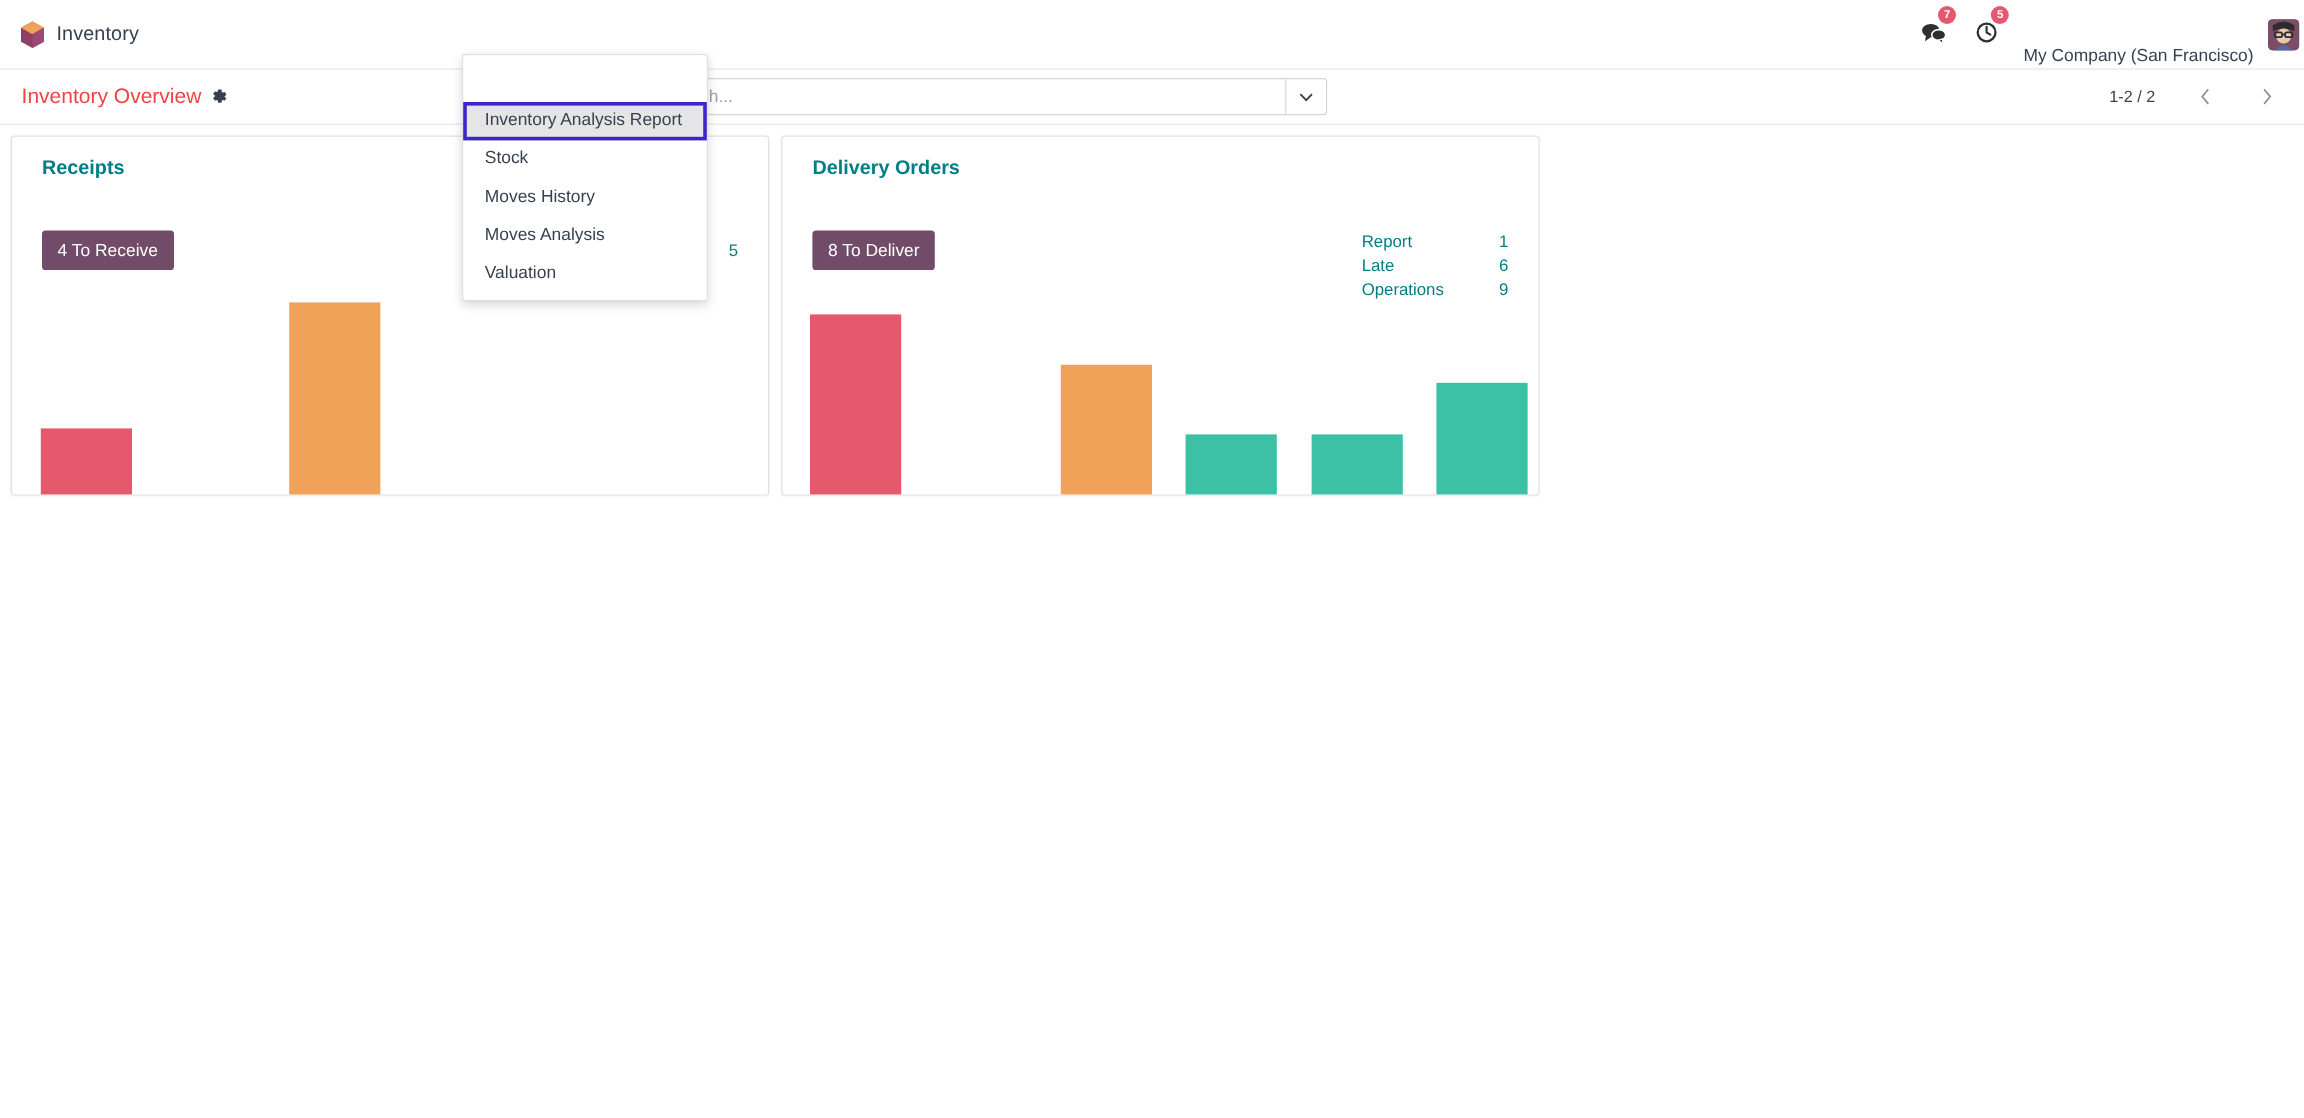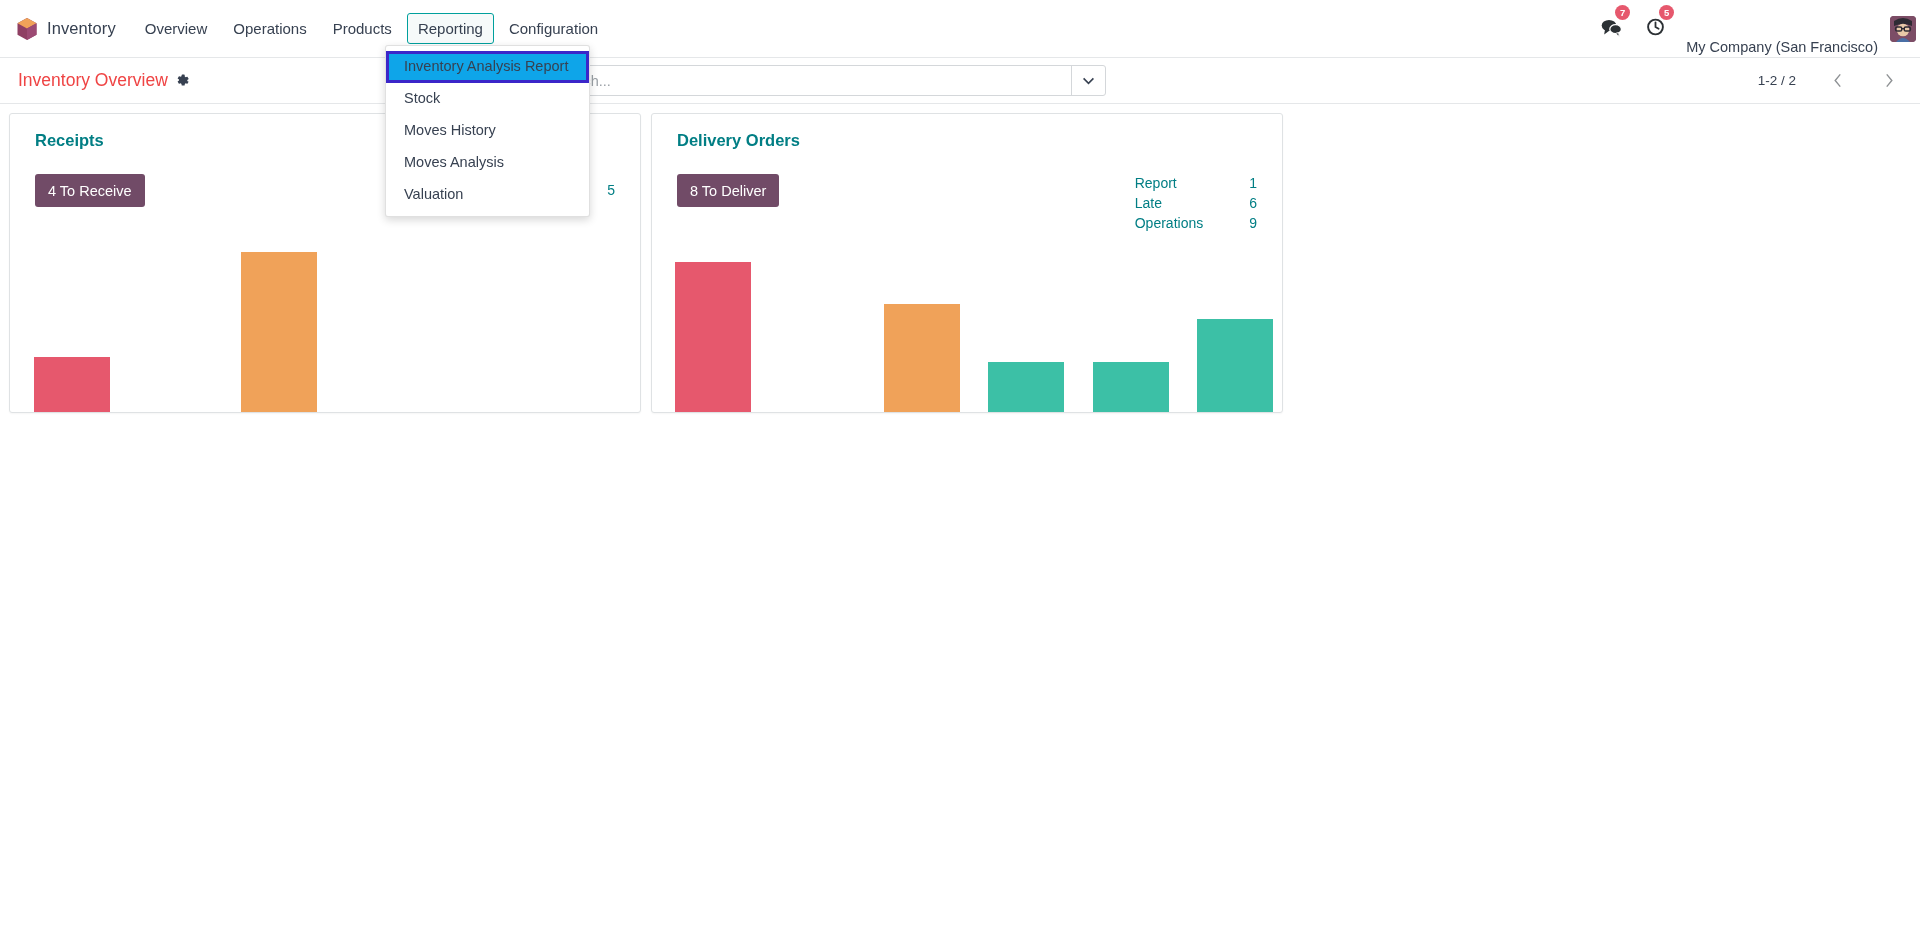--- a/index.html
+++ b/index.html
@@ -113,23 +113,24 @@
   }
   .dropdown-item {
     font-size: 14.5px;
     color: #374151;
     padding: 4px 18px;
     line-height: 1.65;
     cursor: pointer;
     white-space: nowrap;
   }
   .dropdown-item.focused {
-    background: #0ea5e9;
+    background: #e5e5e5;
     outline: 3px solid #3b26c9;
     outline-offset: -3px;
+    margin-top: 34px;
   }
 
   
   .control-panel {
     height: 46px;
     background: #ffffff;
     border-bottom: 1px solid #e5e7e9;
     display: flex;
     align-items: center;
     padding: 0 14px 0 18px;
@@ -219,21 +220,21 @@
     font-size: 16.5px;
     font-weight: 700;
     color: #017e84;
     margin: 3px 0 12px 9px;
     cursor: pointer;
     display: inline-block;
   }
   .card-body {
     display: flex;
     justify-content: space-between;
-    margin-top: 12px;
+    margin-top: 30px;
     padding: 0 9px;
   }
   .primary-btn {
     background: #714b67;
     color: #ffffff;
     border: 0;
     border-radius: 3px;
     font-size: 14.5px;
     font-family: "Liberation Sans", sans-serif;
     padding: 7px 13px;
@@ -275,27 +276,20 @@
     <span class="logo-icon">
       <svg width="22" height="24" viewBox="0 0 22 24">
         <path d="M11 1 L20.5 6.2 L20.5 17.8 L11 23 L1.5 17.8 L1.5 6.2 Z" fill="#8f3f63"></path>
         <path d="M11 1 L20.5 6.2 L11 11.6 L1.5 6.2 Z" fill="#f0a259"></path>
         <path d="M11 11.6 L20.5 6.2 L20.5 17.8 L11 23 Z" fill="#9c4a73"></path>
       </svg>
     </span>
     <span class="brand-name">Inventory</span>
   </div>
 
-  <div class="nav-items">
-    <div class="nav-item">Overview</div>
-    <div class="nav-item">Operations</div>
-    <div class="nav-item">Products</div>
-    <div class="nav-item active">Reporting</div>
-    <div class="nav-item">Configuration</div>
-  </div>
 
   <div class="navbar-right">
 
     <div class="systray-btn">
       <span>
         <svg width="21" height="19" viewBox="0 0 21 19">
           <ellipse cx="8" cy="7.5" rx="7.3" ry="5.6" fill="#2b3034"></ellipse>
           <path d="M4 11.6 L3.2 16.4 L8.6 12.6 Z" fill="#2b3034"></path>
           <ellipse cx="14.6" cy="11.2" rx="5.8" ry="4.5" fill="#2b3034" stroke="#fff" stroke-width="1.3"></ellipse>
           <path d="M17.6 14.6 L18.4 18.4 L14 15.6 Z" fill="#2b3034" stroke="#fff" stroke-width="1"></path>

